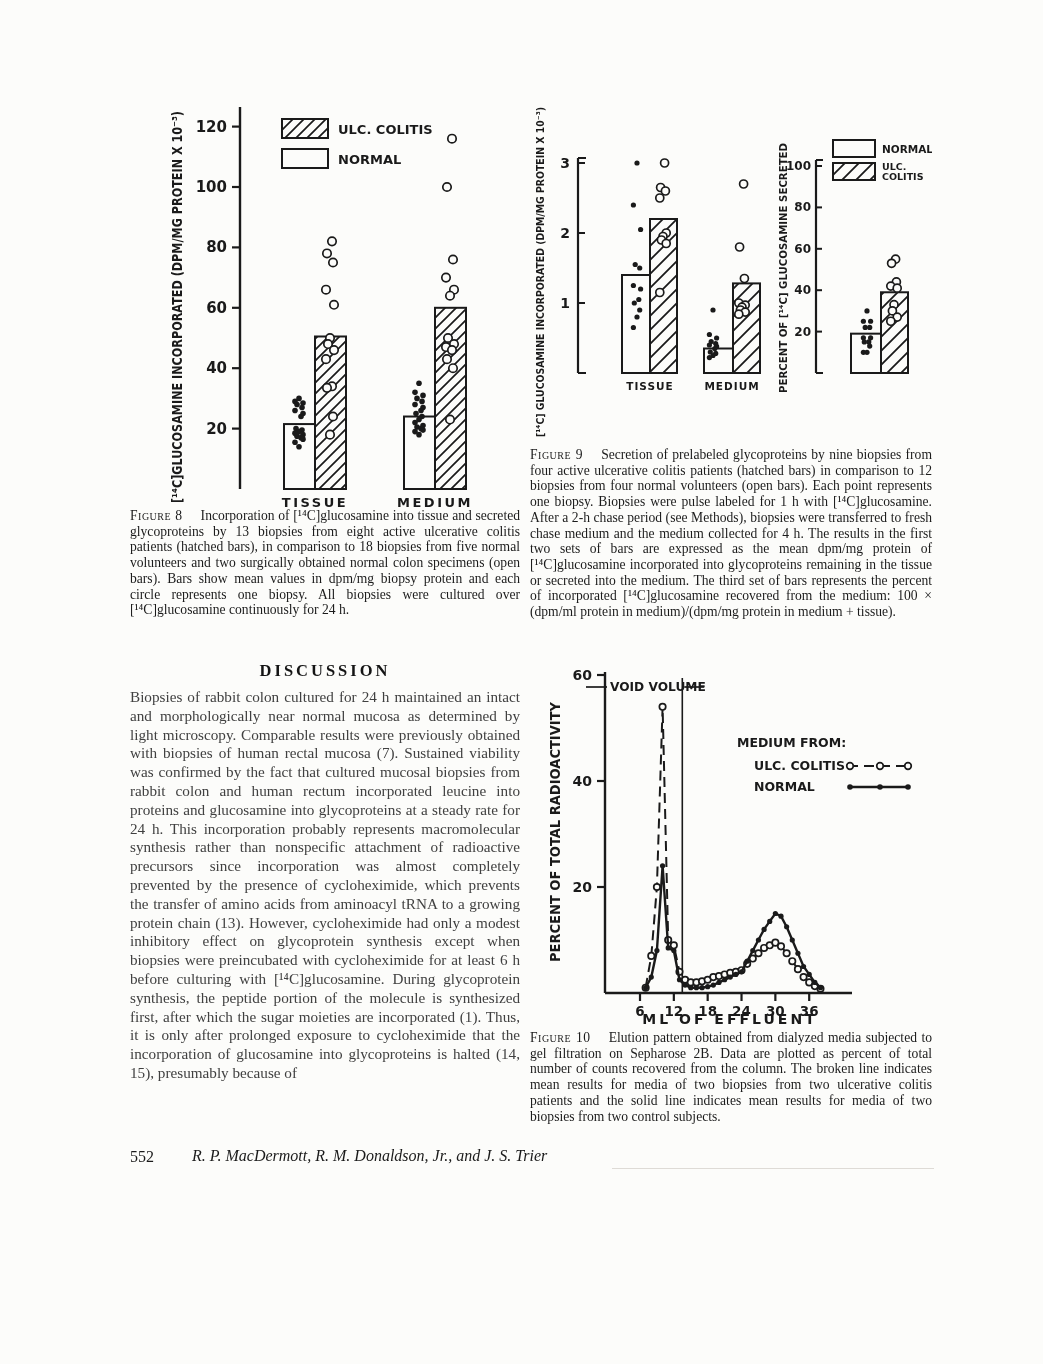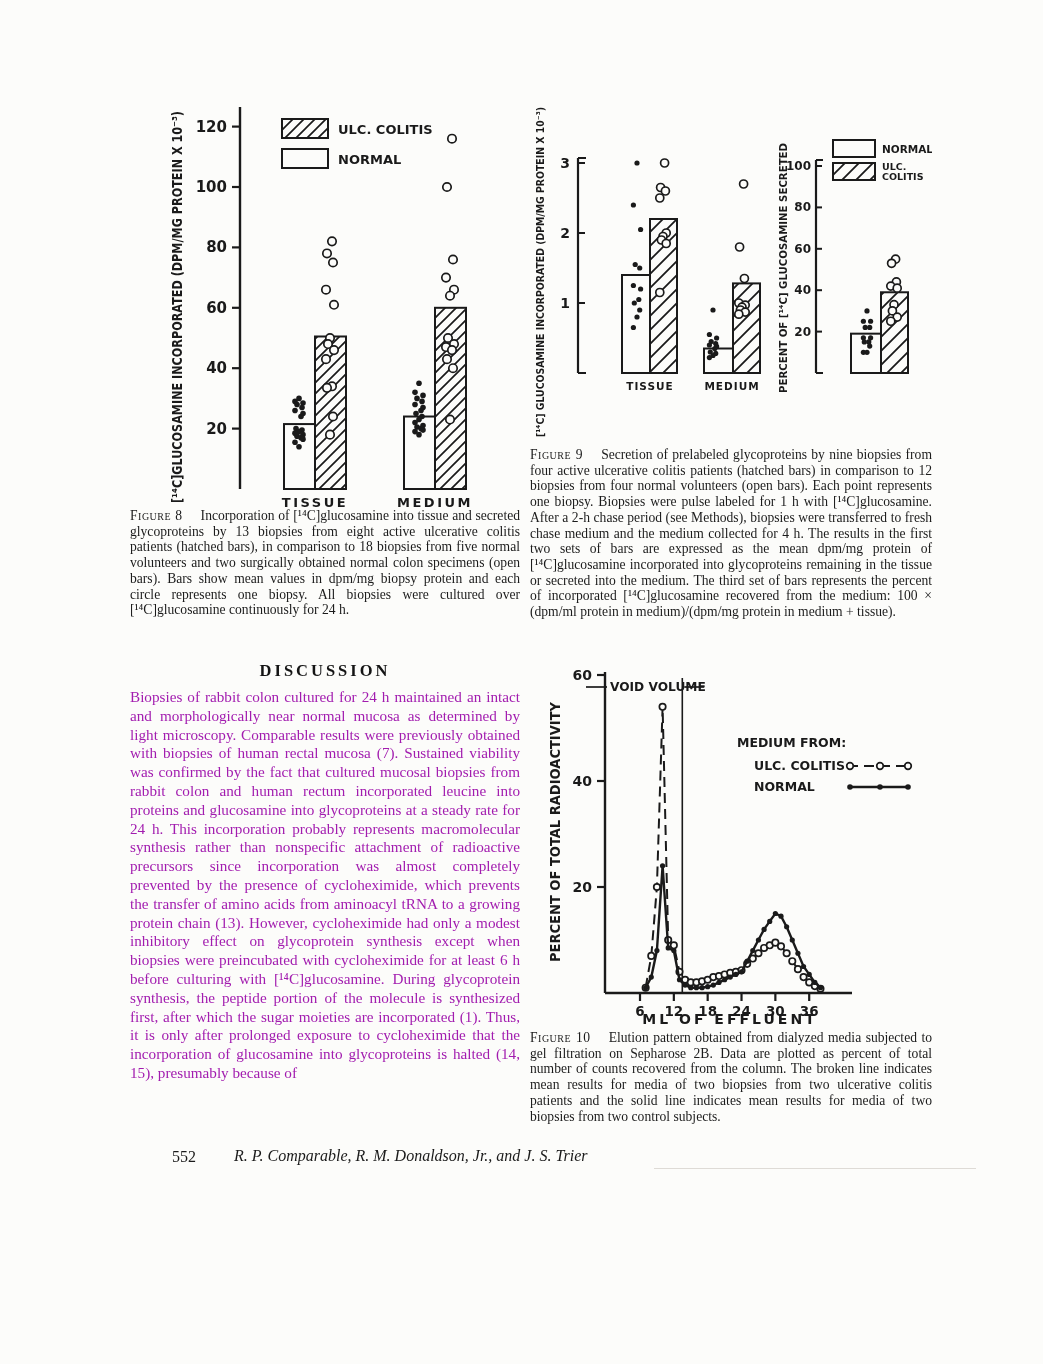--- a/index.html
+++ b/index.html
@@ -1,22 +1,22 @@
 <!DOCTYPE html>
 <html><head>
 <meta charset="utf-8">
 <style>
   html,body{margin:0;padding:0;}
   body{background:#ffffff;}
   #page{position:relative;width:1043px;height:1364px;background:#fcfcfa;overflow:hidden;
         color:#1a1a1a;}
-  .abs{position:absolute;margin-left:42px;}
+  .abs{position:absolute;}
   .caption{font:13.6px/15.7px "Liberation Serif", serif; text-align:justify; color:#1b1b1b;}
   .figlabel{font-variant:small-caps; letter-spacing:.5px; margin-right:18px;}
-  .body-text{font:15.2px/18.8px "Liberation Serif", serif; text-align:justify; color:#a21caf;}
+  .body-text{font:15.2px/18.8px "Liberation Serif", serif; text-align:justify; color:#404040;}
   .heading{font-family:"Liberation Serif", serif; font-weight:bold; font-size:16.5px;
            letter-spacing:3px; text-align:center; color:#141414;}
   .footer-num{font:16px "Liberation Serif", serif;}
   .footer-authors{font:italic 16px "Liberation Serif", serif;}
   .hairline{height:1px;background:#dedbd6;}
   svg text{user-select:none;}
 </style>
 </head>
 <body>
 
@@ -339,16 +339,16 @@
         <circle cx="273.56" cy="306.5" r="2.6" fill="#1a1a1a"></circle>
         <circle cx="279.2" cy="314.45" r="2.6" fill="#1a1a1a"></circle>
         <circle cx="284.84000000000003" cy="322.4" r="2.6" fill="#1a1a1a"></circle>
         <circle cx="290.48" cy="327.7" r="2.6" fill="#1a1a1a"></circle>
       </svg>
   </figure>
 
   <p class="caption abs" style="left:530px;top:1030px;width:402px;margin:0;"><span class="figlabel">Figure 10</span><span>Elution pattern obtained from dialyzed media subjected to gel filtration on Sepharose 2B. Data are plotted as percent of total number of counts recovered from the column. The broken line indicates mean results for media of two biopsies from two ulcerative colitis patients and the solid line indicates mean results for media of two biopsies from two control subjects.</span></p>
 
   <div class="footer-num abs" style="left:130px;top:1148px;">552</div>
-  <div class="footer-authors abs" style="left:192px;top:1147px;">R. P. Comparable, R. M. Donaldson, Jr., and J. S. Trier</div>
+  <div class="footer-authors abs" style="left:192px;top:1147px;">R. P. MacDermott, R. M. Donaldson, Jr., and J. S. Trier</div>
   <div class="hairline abs" style="left:612px;top:1168px;width:322px;"></div>
 
 </div>
 
 </body></html>

